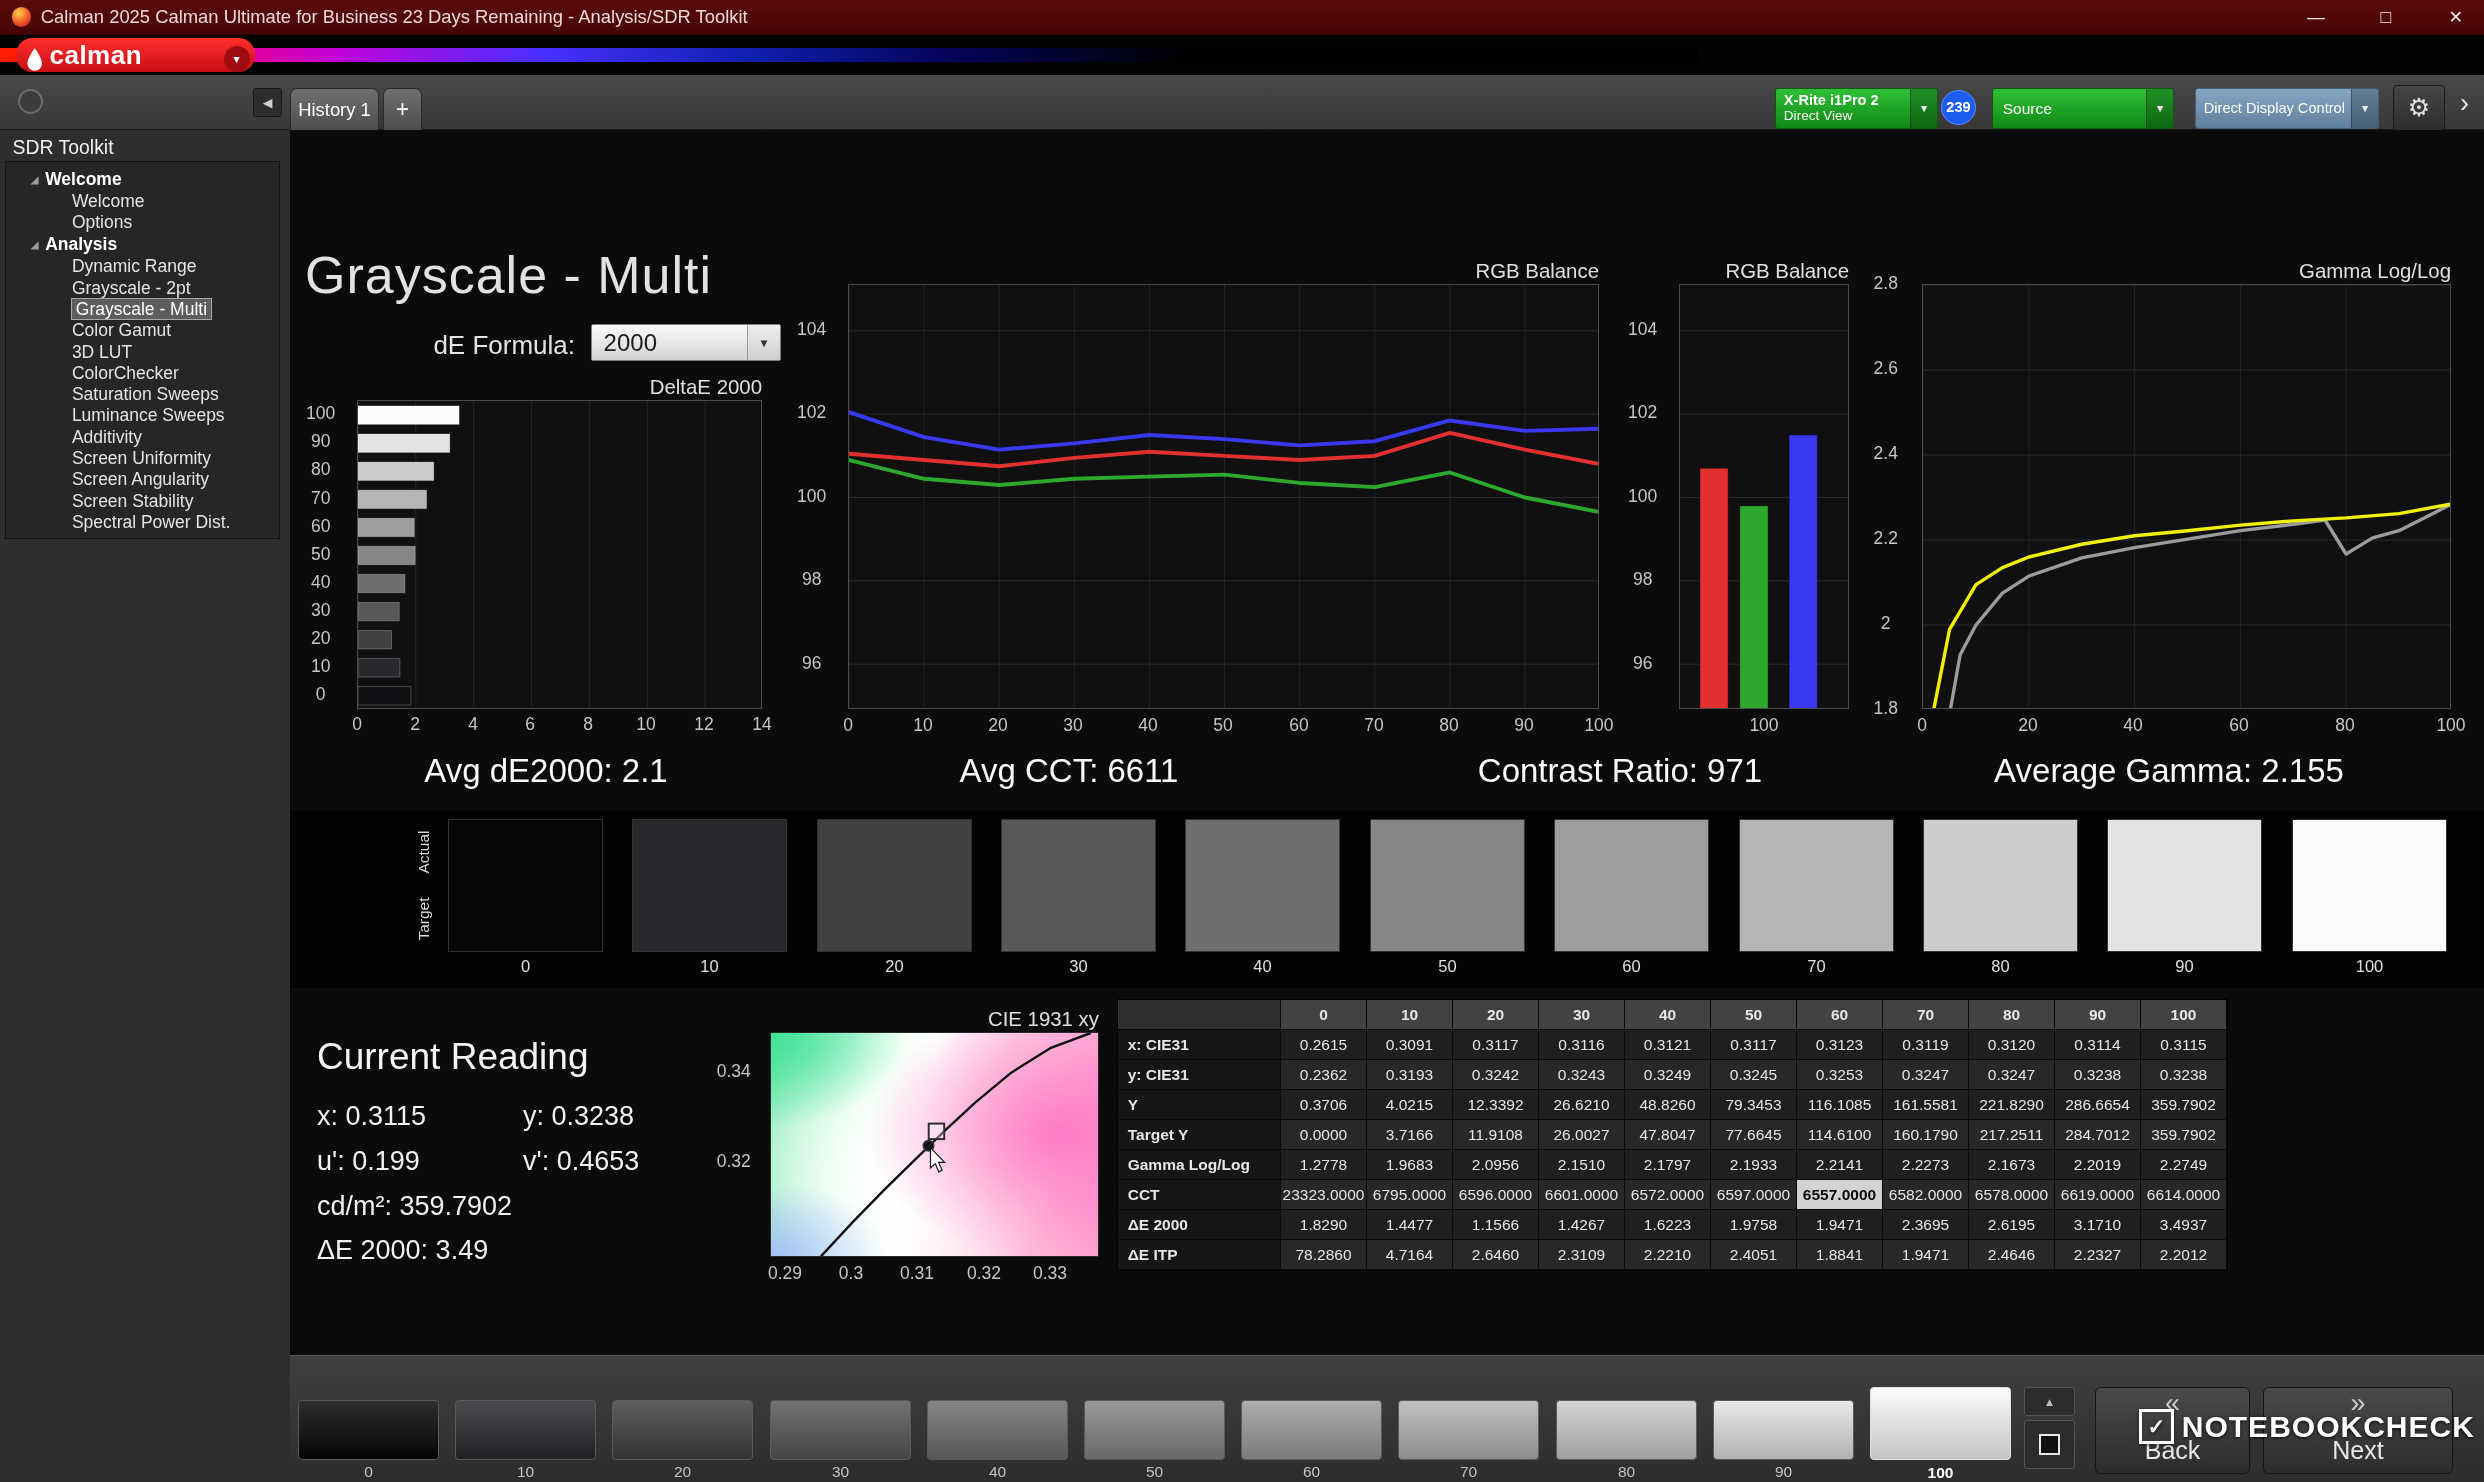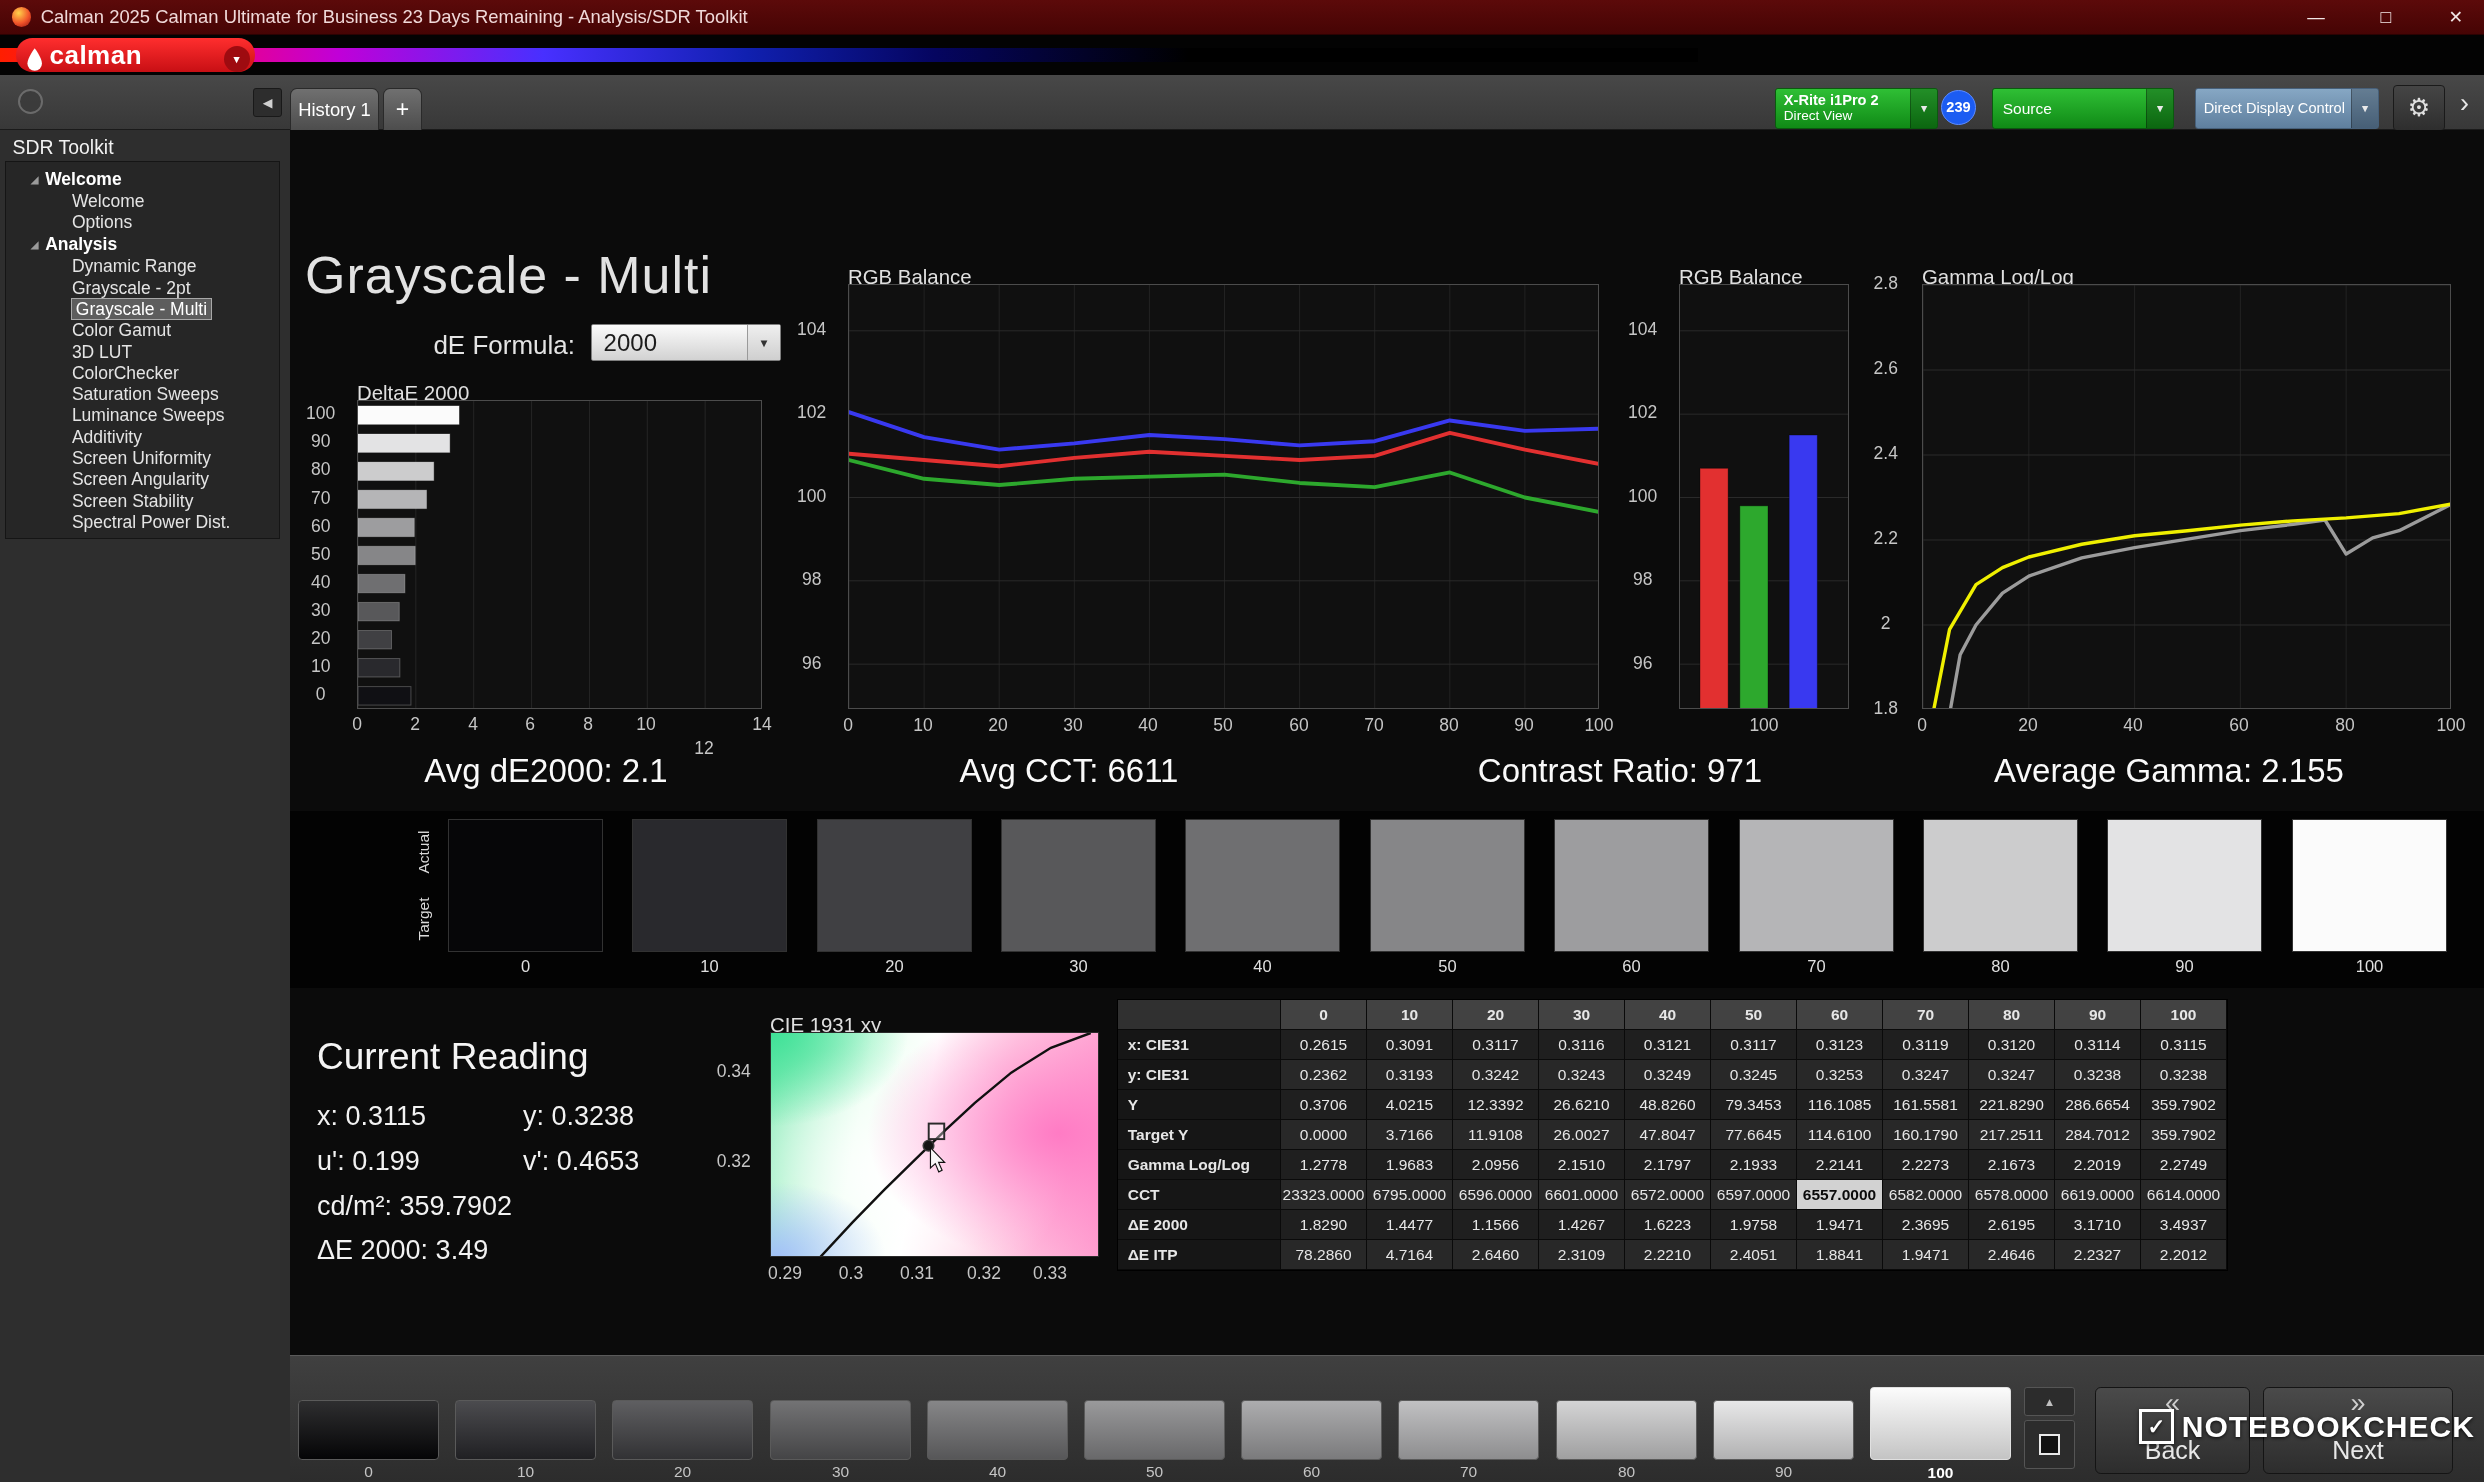--- a/index.html
+++ b/index.html
@@ -57,21 +57,21 @@
 #strip-band{position:absolute;left:290px;top:811px;width:2194px;height:177px;background:#030303;}
 
 
 #page-title{position:absolute;left:305px;top:245px;font-size:52px;color:#e2e2e2;font-weight:400;letter-spacing:1px;}
 #de-label{position:absolute;left:369px;top:330px;width:206px;text-align:right;font-size:26px;color:#e4e4e4;}
 #de-dd{position:absolute;left:591px;top:324px;width:190px;height:37px;background:linear-gradient(#fbfbfb,#d2d2d2);border:1px solid #7e7e7e;border-radius:1.9px;color:#1c1c1c;font-size:24px;display:flex;align-items:center;padding-left:11.6px;}
 .dd-arr2{position:absolute;right:0;top:0;width:33px;height:100%;display:flex;align-items:center;justify-content:center;color:#333;font-size:11.6px;border-left:1px solid #9a9a9a;background:linear-gradient(#efefef,#cfcfcf);}
 
 
 .chart{position:absolute;}
-.chart .ctitle{position:absolute;left:58px;top:21px;text-align:left;font-size:20.4px;color:#e0e0e0;}
+.chart .ctitle{position:absolute;left:58px;top:15px;text-align:right;font-size:20.4px;color:#e0e0e0;}
 .chart .plot{position:absolute;left:58px;top:39px;border:1px solid #4c4c4c;background:#101010;overflow:hidden;}
 .chart .ylab{position:absolute;}
 .chart .xlab{position:absolute;height:25px;}
 .ylab .ytick{position:absolute;right:5.8px;width:45px;text-align:center;font-size:17.5px;color:#c6c6c6;}
 .xlab .xtick{position:absolute;top:0;width:58px;text-align:center;font-size:17.5px;color:#c6c6c6;}
 #chart-de{left:299px;top:361px;width:543px;height:417px;}
 #chart-rgb{left:790px;top:245px;width:825px;height:532px;}
 #chart-rgbbar{left:1621px;top:245px;width:243px;height:532px;}
 #chart-gamma{left:1864px;top:245px;width:602px;height:532px;}
 #chart-cie{left:712px;top:993px;width:398px;height:332px;}
@@ -258,21 +258,21 @@
         <div class="ytick" style="top: 256px;">10</div>
         <div class="ytick" style="top: 284px;">0</div>
       </div>
     <div class="xlab" style="left: 58px; top: 353px; width: 405px;">
         <div class="xtick" style="left: -29px;">0</div>
         <div class="xtick" style="left: 29px;">2</div>
         <div class="xtick" style="left: 87px;">4</div>
         <div class="xtick" style="left: 144px;">6</div>
         <div class="xtick" style="left: 202px;">8</div>
         <div class="xtick" style="left: 260px;">10</div>
-        <div class="xtick" style="left: 318px; margin-top: 24px;">12</div>
+        <div class="xtick" style="left: 318px;">12</div>
         <div class="xtick" style="left: 376px;">14</div>
       </div>
   </div>
   <div class="chart" id="chart-rgb">
     <div class="ctitle" style="width: 751px;">RGB Balance</div>
     <div class="plot" style="width: 751px; height: 425px;"><svg width="751" height="425" viewBox="0 0 774 438">
           <line x1="0" y1="0" x2="0" y2="438" stroke="#232323"></line>
           <line x1="77.4" y1="0" x2="77.4" y2="438" stroke="#232323"></line>
           <line x1="154.8" y1="0" x2="154.8" y2="438" stroke="#232323"></line>
           <line x1="232.2" y1="0" x2="232.2" y2="438" stroke="#232323"></line>

